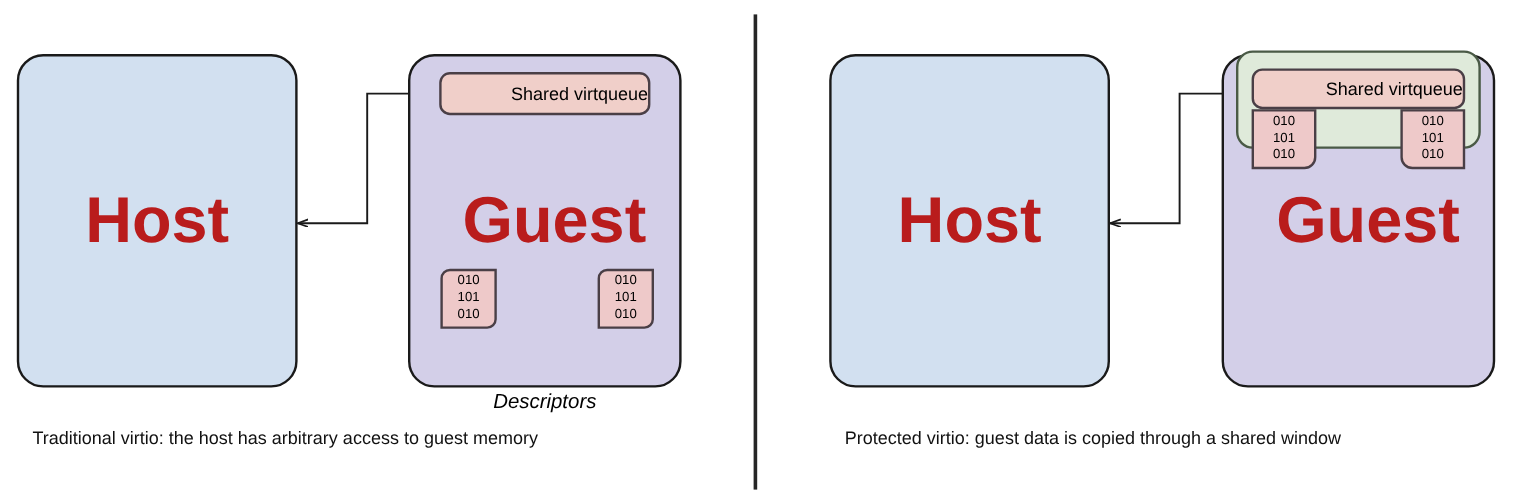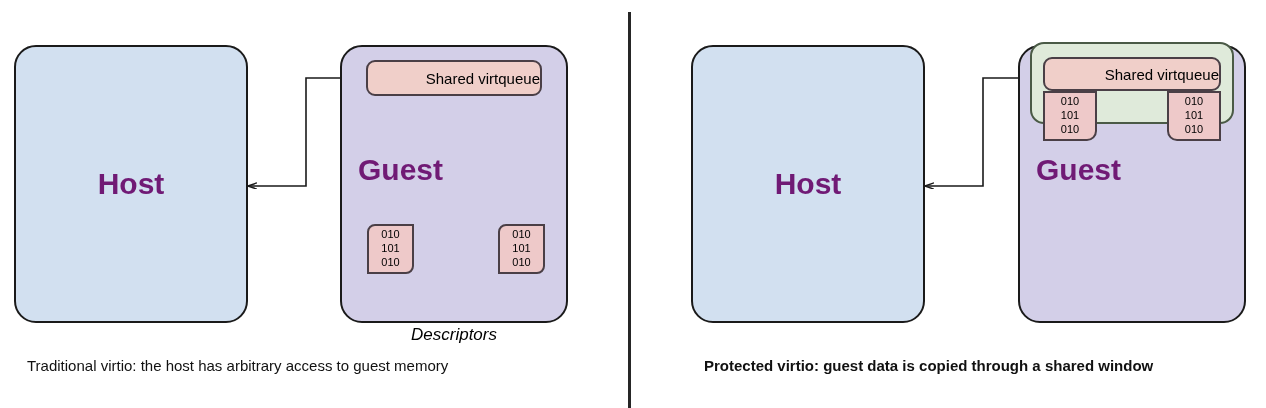--- a/index.html
+++ b/index.html
@@ -11,25 +11,25 @@
   #panel-right{left:633px;}
 
   .divider{position:absolute;left:628px;top:12px;width:0;height:396px;
            border-left:3px solid #262626;}
 
   
   .bigbox{position:absolute;box-sizing:border-box;border:2px solid #1a1a1a;
           border-radius:22px;display:flex;align-items:center;justify-content:center;}
   .host{background:#d2e0f0;}
   .guest{background:#d3cfe8;}
-  .bigbox .biglabel{font-size:30px;font-weight:bold;color:#701a75;letter-spacing:0px;}
+  .bigbox .biglabel{font-size:54px;font-weight:bold;color:#b91c1c;letter-spacing:0px;}
 
   
   .guest{align-items:flex-start;}
-  .guest .biglabel{width:100%;padding-left:16px;}
+  .guest .biglabel{width:100%;text-align:center;padding-left:16px;}
 
   
   .vq{position:absolute;box-sizing:border-box;background:#f0cfc9;
       border:2px solid #4a3f46;border-radius:9px;
       display:flex;align-items:center;justify-content:flex-end;
       font-size:15px;color:#000;}
 
   
   .desc{position:absolute;box-sizing:border-box;background:#eec9c9;
         border:2px solid #4a3f46;
@@ -137,17 +137,17 @@
       <span>101</span>
       <span>010</span>
     </div>
 
     <div class="desc bl" style="left:534px;top:91px;width:54px;height:50px;">
       <span>010</span>
       <span>101</span>
       <span>010</span>
     </div>
 
-    <div class="caption" style="left:71px;top:357px;font-weight:bold;">Protected virtio: guest data is copied through a shared window</div>
+    <div class="caption" style="left:71px;top:357px;">Protected virtio: guest data is copied through a shared window</div>
   </div>
 
   <div class="divider"></div>
 </div>
 
 </body></html>

